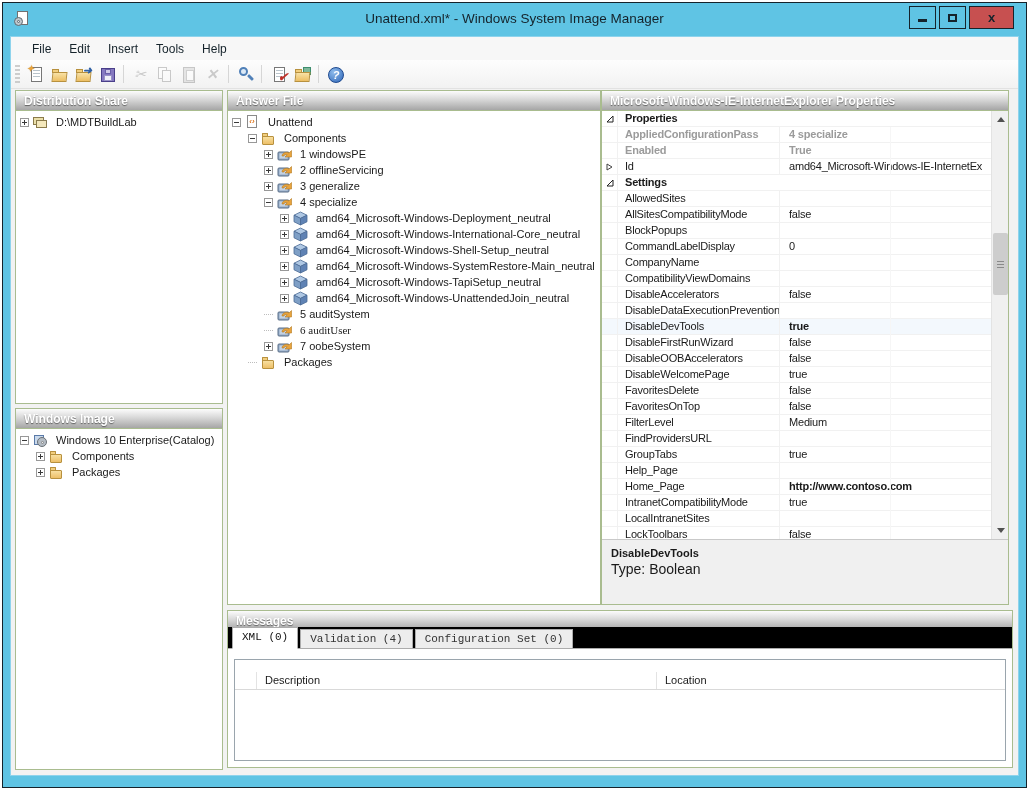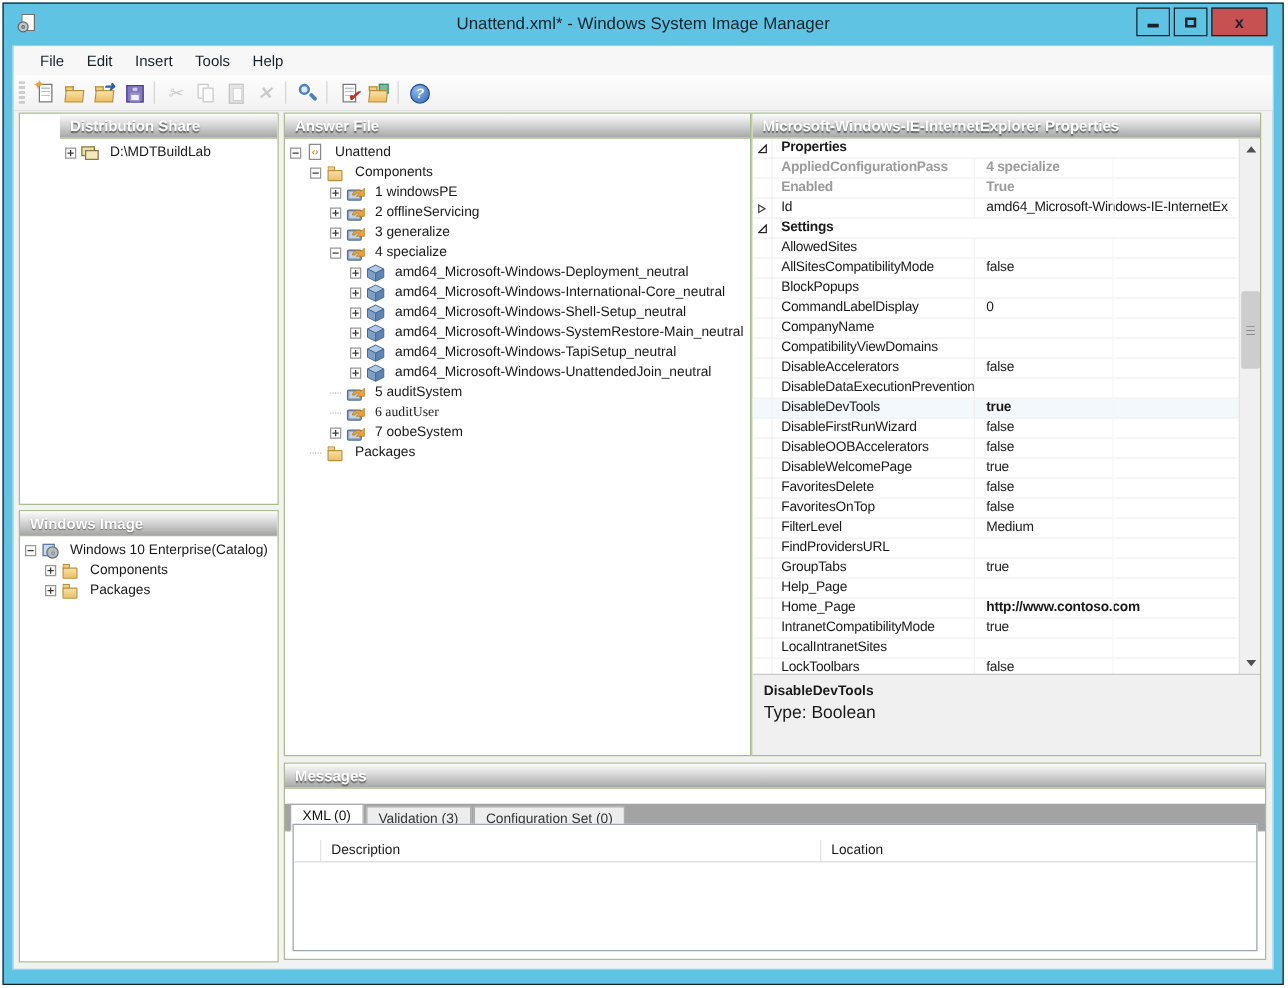--- a/index.html
+++ b/index.html
@@ -52,21 +52,21 @@
   .i-mag-circle { position:absolute; left:4px; top:3px; width:9px; height:9px; border:2px solid #5080B8; border-radius:50%; background:#DCE9F6; }
   .i-mag-handle { position:absolute; left:12px; top:12px; width:7px; height:3px; background:#5080B8; transform:rotate(45deg); border-radius:1px; }
   .i-check-red { position:absolute; right:0; bottom:1px; color:#C03028; font-size:12px; font-weight:bold; line-height:12px; }
   .i-pkg { position:absolute; left:11px; top:3px; width:8px; height:8px; background:#7FB89A; border:1px solid #3E8E6E; }
   .i-help-circle { position:absolute; left:3px; top:3px; width:16px; height:16px; border-radius:50%; background:radial-gradient(circle at 35% 30%, #8FBCEC, #2F66B8); border:1px solid #1F4A90; color:#fff; font-weight:bold; font-size:11px; display:flex; align-items:center; justify-content:center; }
 
   
   .panel { position:absolute; border:1px solid #A9BC8F; background:#fff; overflow:hidden; }
   .panel-header { height:20px; background:linear-gradient(#FCFCFC,#D8D8D8 45%,#A6A6A6); border-bottom:1px solid #A9BC8F; color:#fff; font-size:12px; font-weight:bold; padding:3px 0 0 8px; text-shadow:0 1px 1px rgba(80,80,80,.85); white-space:nowrap; overflow:hidden; }
 
-  .p-dist  { left:4px;   top:53px;  width:208px; height:314px;padding-left:32px; }
+  .p-dist  { left:4px;   top:53px;  width:208px; height:314px; }
   .p-image { left:4px;   top:371px; width:208px; height:362px; }
   .p-answer{ left:216px; top:53px;  width:374px; height:515px; }
   .p-props { left:590px; top:53px;  width:408px; height:515px; }
   .p-msgs  { left:216px; top:573px; width:786px; height:158px; }
 
   
   .tree { padding:3px 2px; font-size:11px; white-space:nowrap; overflow:hidden; }
   .trow { display:flex; align-items:center; height:16px; }
   .exp { flex:0 0 9px; width:9px; height:9px; border:1px solid #989898; background:#fff; position:relative; margin-right:4px; }
   .exp::before { content:""; position:absolute; left:1px; top:3px; width:5px; height:1px; background:#3A3A3A; }
@@ -104,21 +104,21 @@
   .tri-up { width:0; height:0; border-left:4px solid transparent; border-right:4px solid transparent; border-bottom:5px solid #505050; }
   .tri-down { width:0; height:0; border-left:4px solid transparent; border-right:4px solid transparent; border-top:5px solid #505050; }
   .sb-thumb { position:absolute; left:1px; top:122px; width:15px; height:62px; background:#CDCDCD; border-radius:2px; display:flex; align-items:center; justify-content:center; }
   .sb-grip { width:7px; height:7px; background:repeating-linear-gradient(#8A8A8A 0 1px, transparent 1px 3px); }
 
   .desc-pane { position:absolute; left:0; right:0; bottom:0; height:65px; background:#F0F0F0; border-top:1px solid #C9C9C9; padding:7px 9px; }
   .desc-title { font-size:11px; font-weight:bold; }
   .desc-sub { font-size:14px; margin-top:2px; }
 
   
-  .tabstrip { position:absolute; left:0; right:0; top:32px; height:22px; background:#a3a3a3; border-bottom:1px solid #ACACAC; display:flex; align-items:flex-end; padding-left:4px; }
+  .tabstrip { position:absolute; left:0; right:0; top:16px; height:22px; background:#000000; border-bottom:1px solid #ACACAC; display:flex; align-items:flex-end; padding-left:4px;font-family:Liberation Mono, monospace; }
   .tab { font-size:11px; padding:3px 9px 3px 9px; border:1px solid #ACACAC; border-bottom:none; background:#EDEDED; margin-right:2px; height:19px; color:#333; }
   .tab.active { background:#fff; height:22px; position:relative; top:1px; border-bottom:1px solid #fff; font-size:11px; color:#111; }
   .msg-table { position:absolute; left:6px; right:6px; top:48px; bottom:6px; border:1px solid #9AA5AD; background:#fff; }
   .msg-head { display:flex; height:18px; border-bottom:1px solid #D9D9D9; font-size:11px;margin-top:12px; }
   .mh-gut { flex:0 0 22px; border-right:1px solid #E3E3E3; }
   .mh-desc { flex:0 0 400px; border-right:1px solid #E3E3E3; padding:2px 0 0 8px; }
   .mh-loc { flex:1; padding:2px 0 0 8px; }
 
   
   .mk { display:block; }
@@ -621,21 +621,21 @@
       <div class="desc-pane">
         <div class="desc-title">DisableDevTools</div>
         <div class="desc-sub">Type: Boolean</div>
       </div>
     </div>
 
     <div class="panel p-msgs">
       <div class="panel-header">Messages</div>
       <div class="tabstrip" id="tabstrip">
           <div class="tab active">XML (0)</div>
-          <div class="tab">Validation (3)</div>
+          <div class="tab">Validation (4)</div>
           <div class="tab">Configuration Set (0)</div>
         </div>
       <div class="msg-table">
         <div class="msg-head">
           <div class="mh-gut"></div>
           <div class="mh-desc">Description</div>
           <div class="mh-loc">Location</div>
         </div>
       </div>
     </div>

